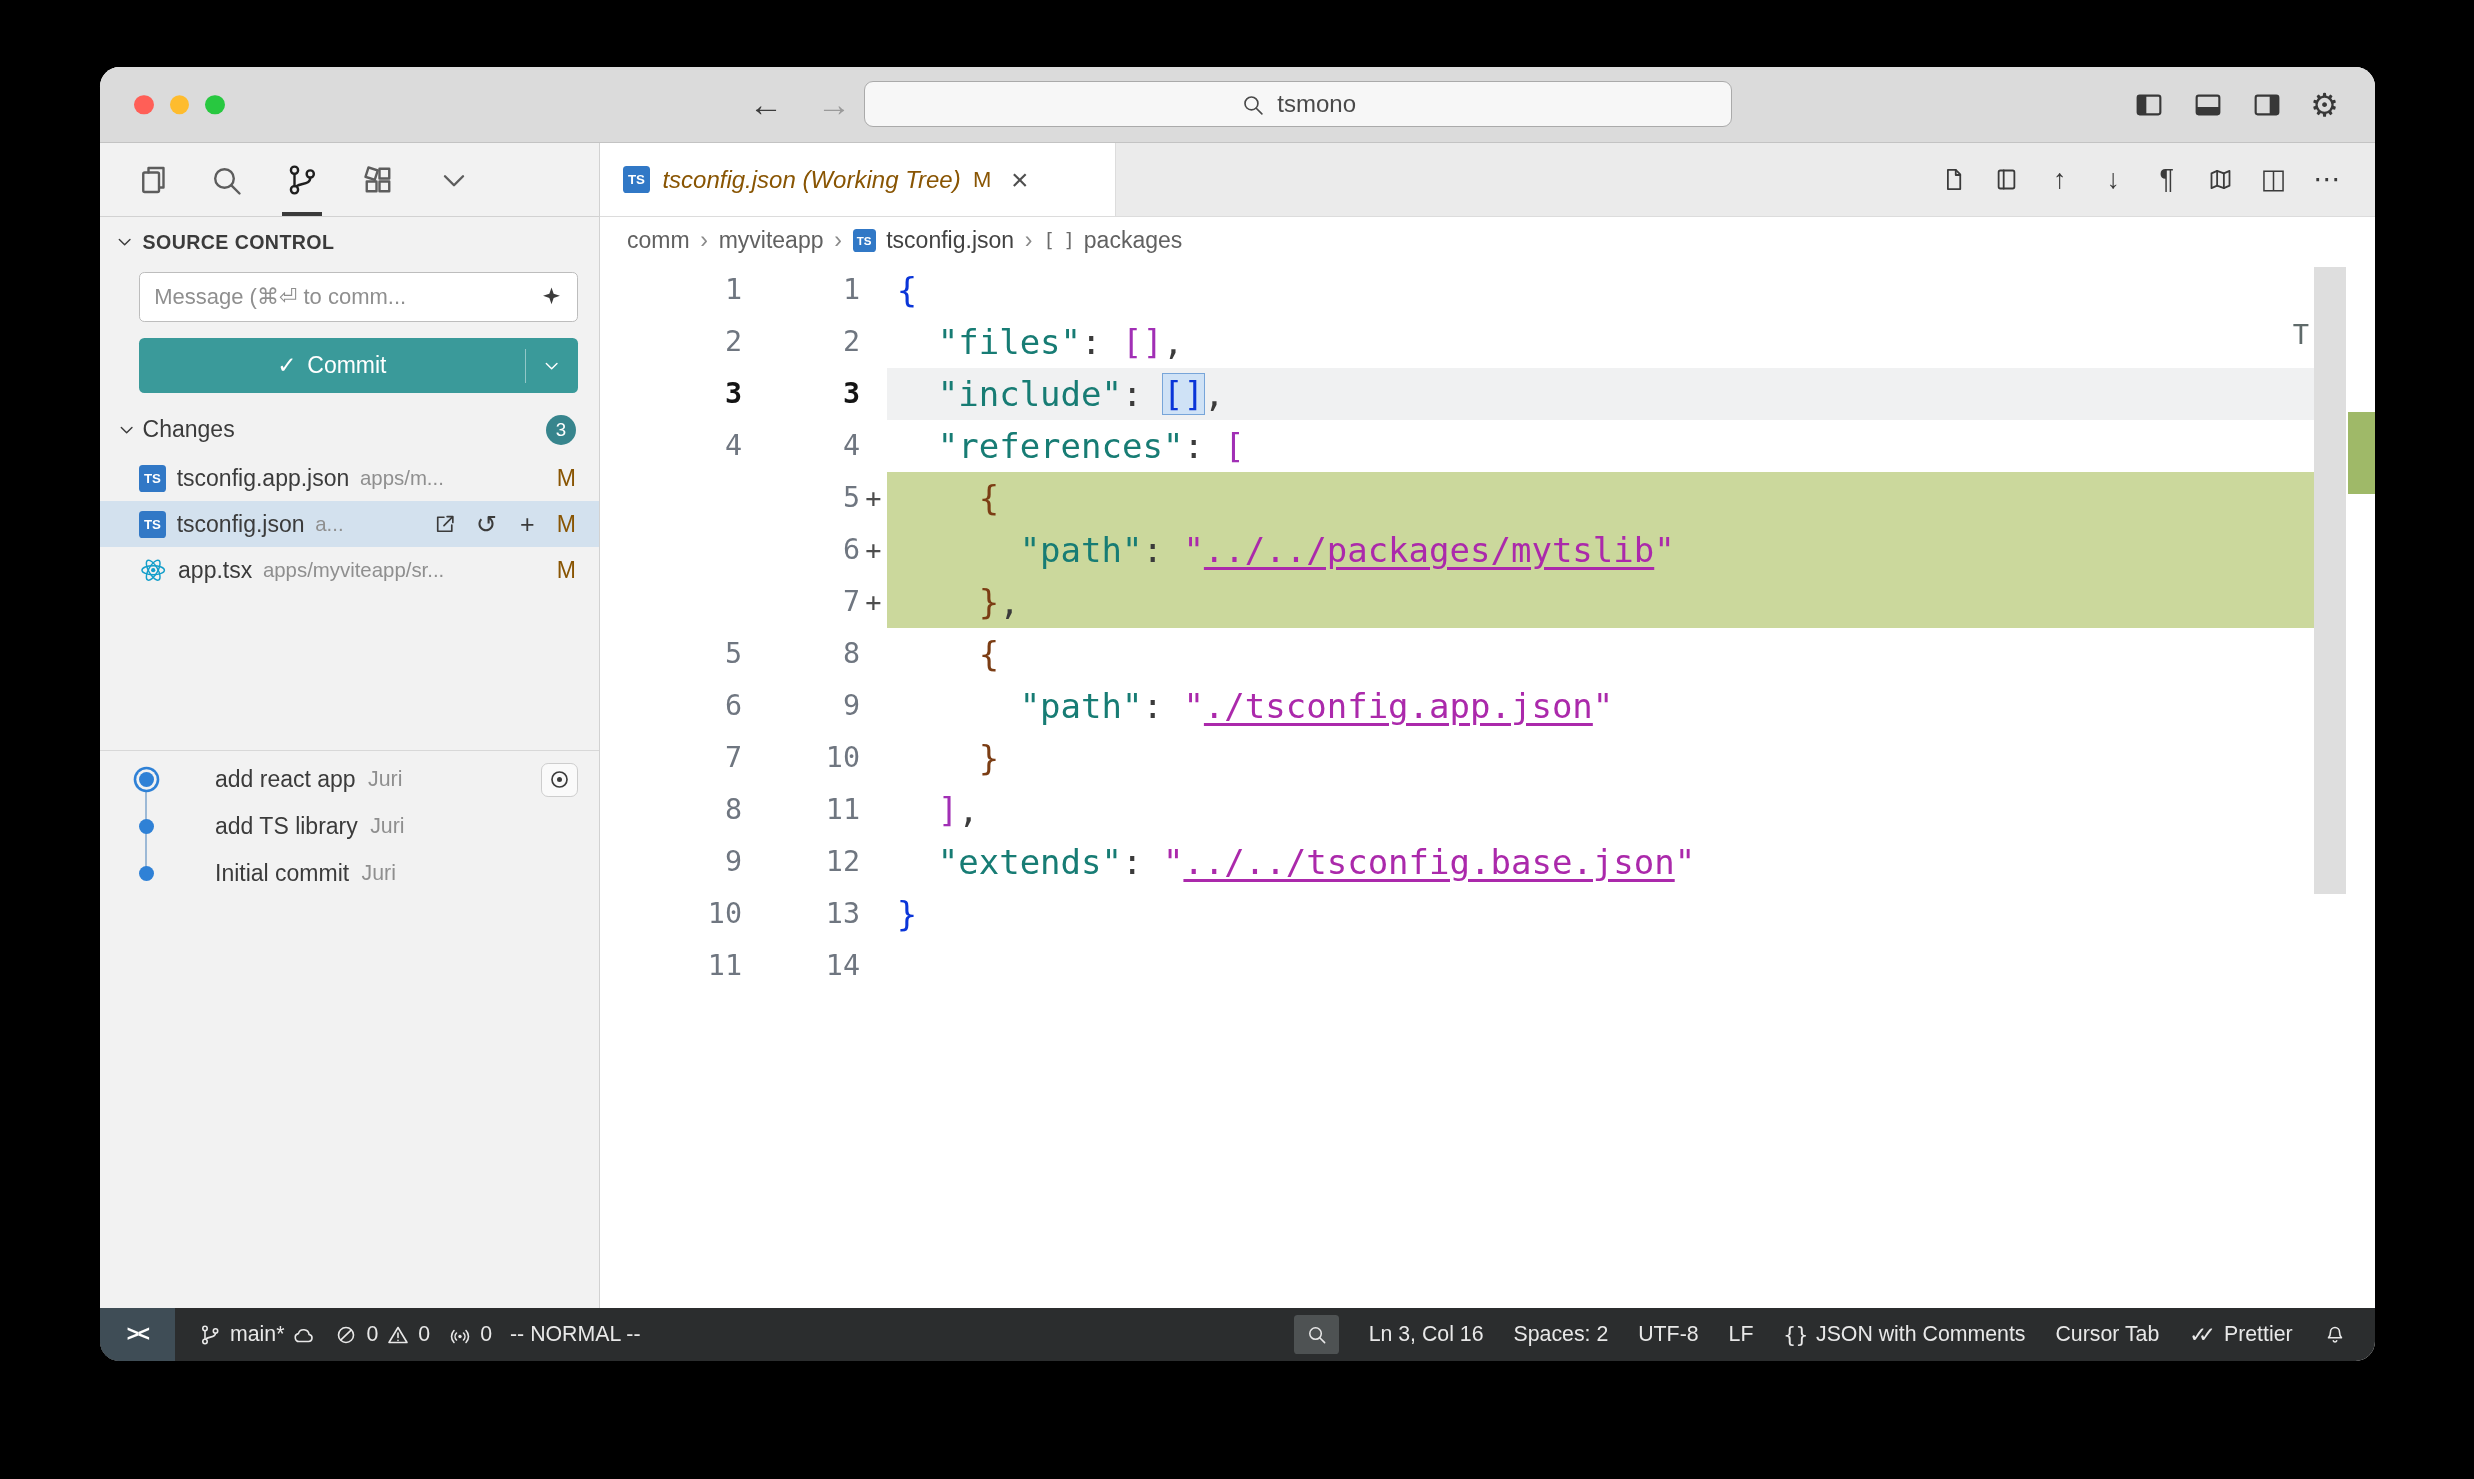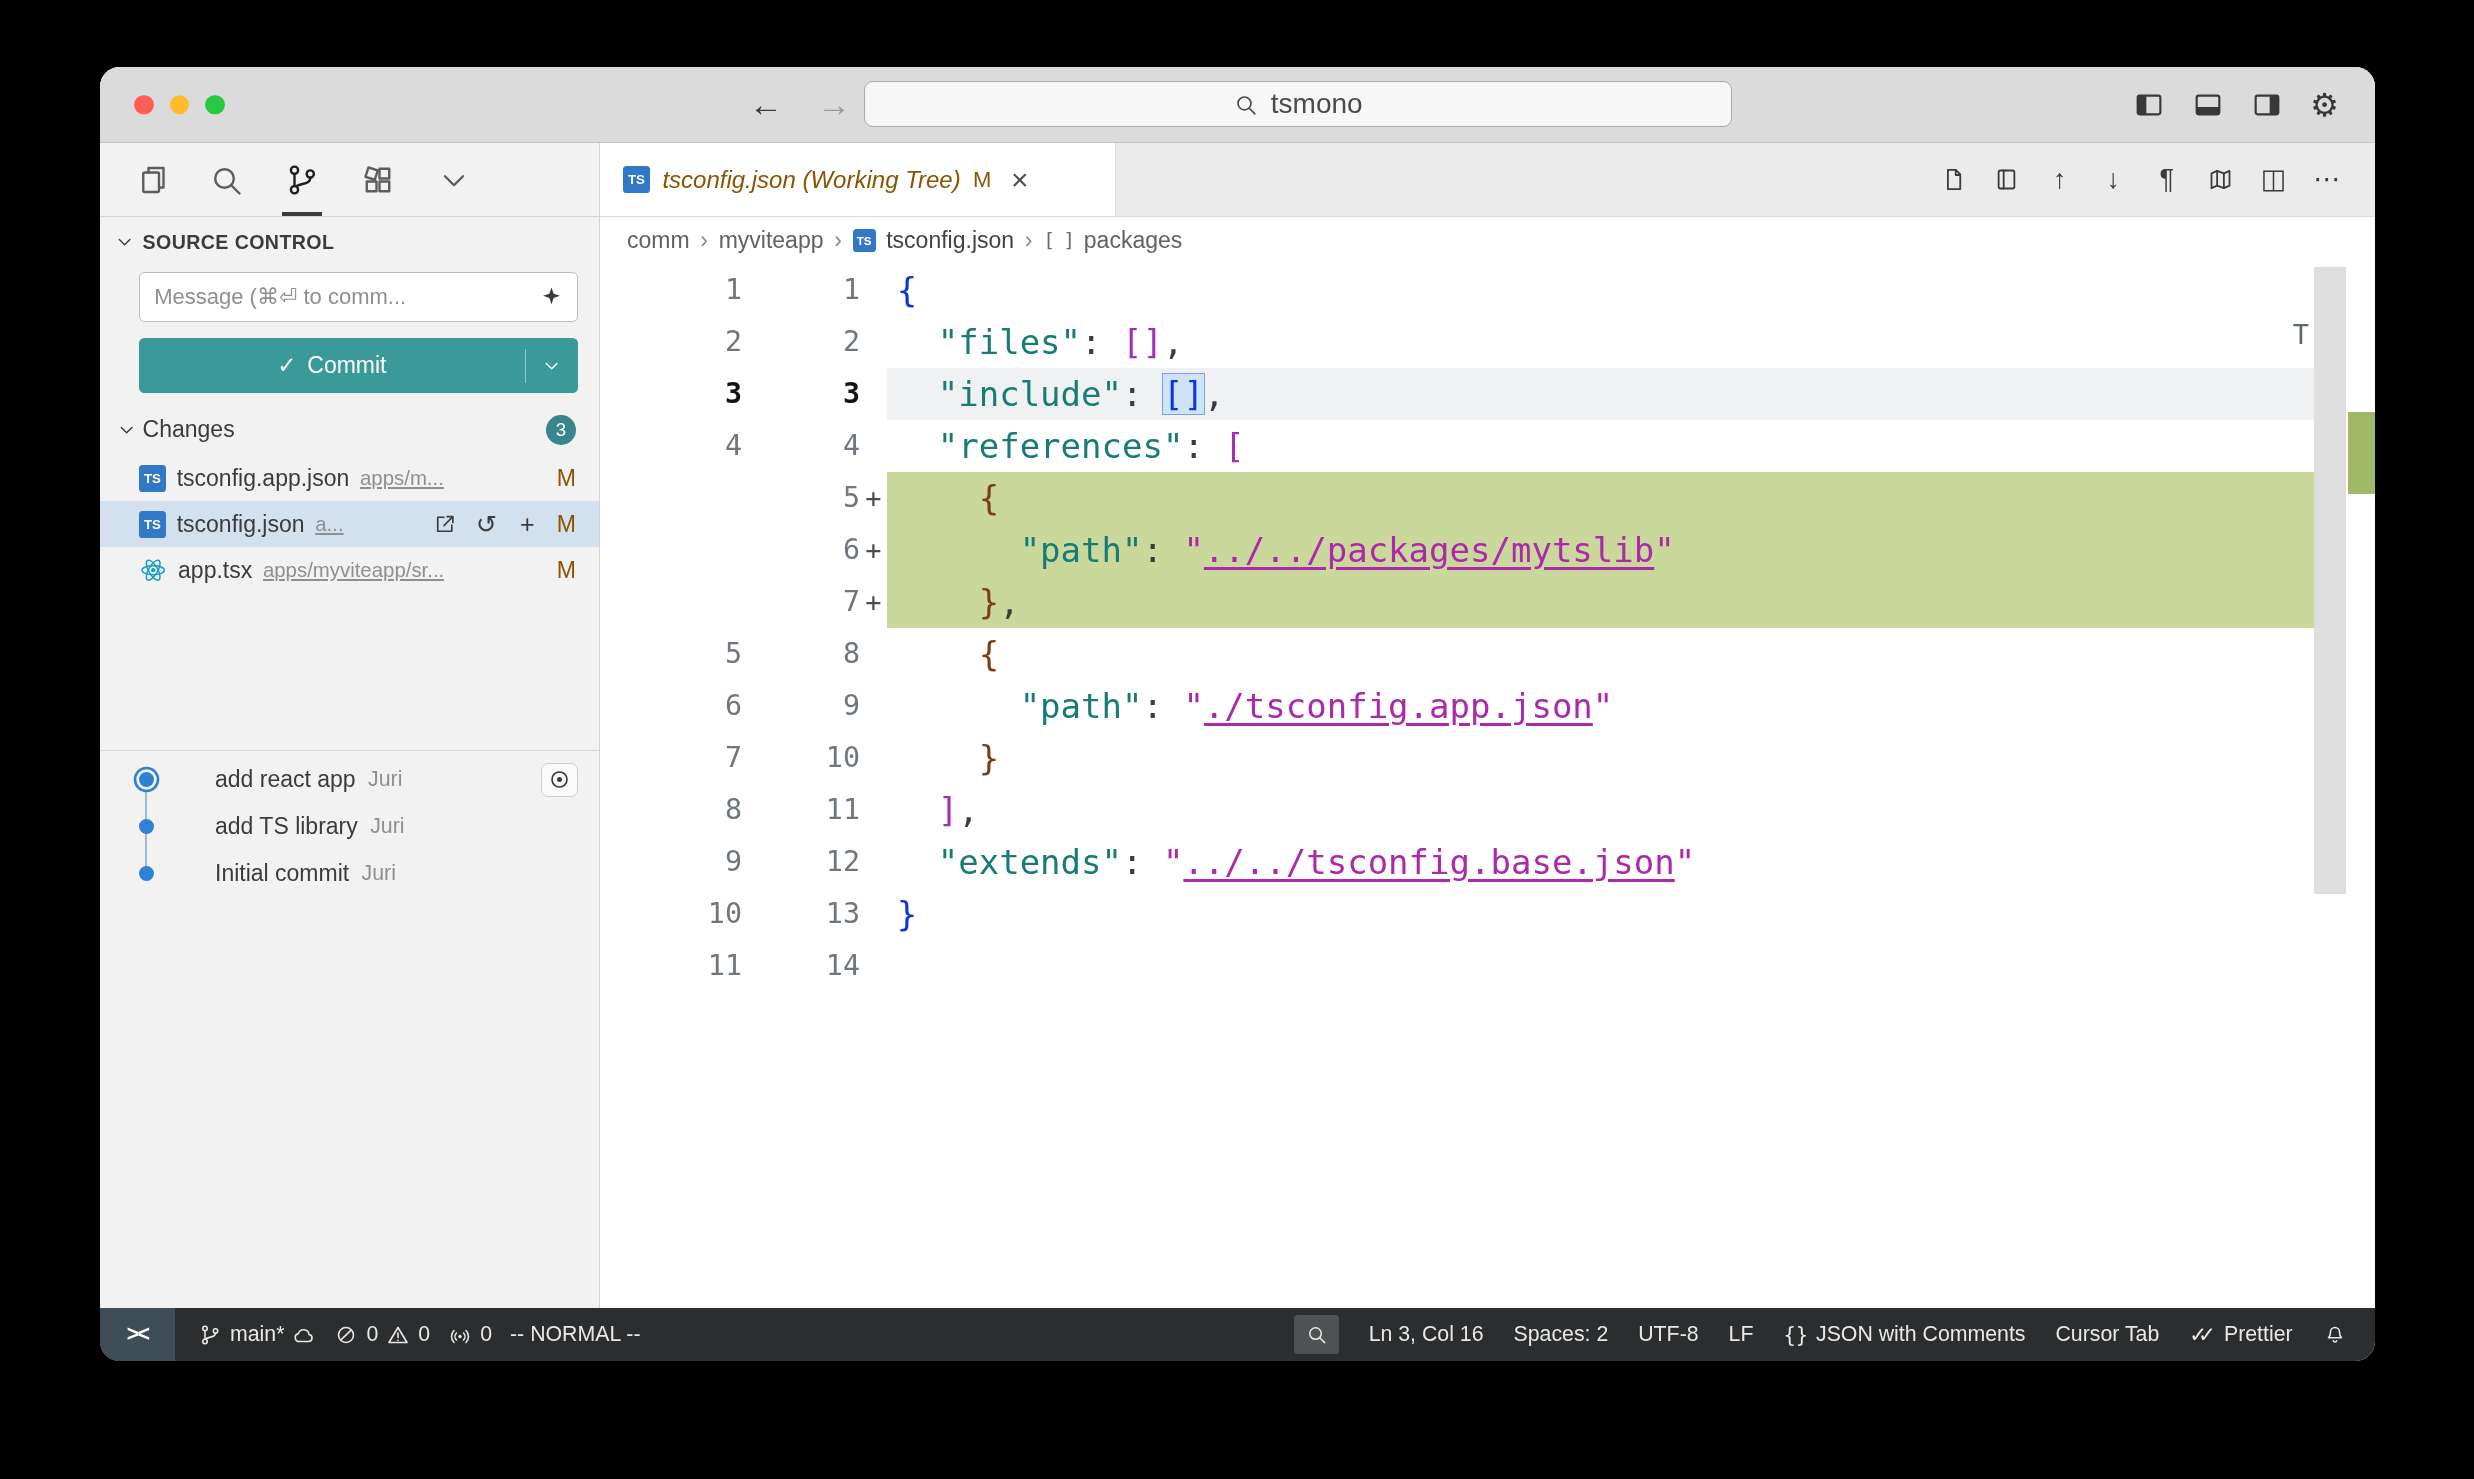--- a/index.html
+++ b/index.html
@@ -12,21 +12,21 @@
 
   
   .titlebar{height:76px;flex:0 0 76px;background:#dbdbdb;border-bottom:0.9px solid #c3c3c3;position:relative;}
   .traffic{position:absolute;left:34px;top:50%;transform:translateY(-50%);display:flex;gap:16px;}
   .dot{width:19.6px;height:19.6px;border-radius:50%;}
   .dot.close{background:#ff5f57}.dot.min{background:#febc2e}.dot.zoom{background:#28c840}
   .nav{position:absolute;left:649px;top:0;height:100%;display:flex;align-items:center;gap:34px;font-size:34px;color:#3c3c3c;}
   .nav .fwd{color:#9a9a9a;}
   .command-center{position:absolute;left:764px;top:14.2px;width:868px;height:46px;background:#f7f7f7;
     border:0.9px solid #aaa;border-radius:9px;display:flex;align-items:center;justify-content:center;gap:12.4px;
-    color:#4a4a4a;font-size:28px;}
+    color:#4a4a4a;font-size:24px;}
   .titlebar-icons{position:absolute;right:36px;top:0;height:100%;display:flex;align-items:center;gap:27px;color:#383838;}
   .ico{display:inline-block;vertical-align:middle;}
   svg.ico{fill:none;stroke:currentColor;stroke-width:1.6;stroke-linecap:round;stroke-linejoin:round;}
   .ti{width:32px;height:32px;}
   .gear{font-size:32px;line-height:32px;}
 
   
   .mainrow{flex:1;display:flex;min-height:0;background:#fff;}
 
   
@@ -53,21 +53,21 @@
     font-size:23px;color:#3b3b3b;}
   .badge{margin-left:auto;min-width:30px;height:30px;padding:0 5.3px;border-radius:15px;background:#37858d;color:#fff;
     font-size:18.7px;display:flex;align-items:center;justify-content:center;}
   .file-list{margin-top:3.6px;}
   .file-row{height:46px;display:flex;align-items:center;padding:0 23px 0 39px;gap:10.7px;font-size:23px;color:#3b3b3b;}
   .file-row.selected{background:#d3e1ee;}
   .ts-badge{display:inline-flex;width:27px;height:27px;flex:0 0 27px;background:#3178c6;color:#fff;border-radius:3.6px;
     align-items:center;justify-content:center;font-size:13.3px;font-weight:700;font-family:"Liberation Sans",sans-serif;}
   .react-ico{width:28.4px;height:28.4px;flex:0 0 28.4px;}
   .f-name{white-space:nowrap;}
-  .f-desc{color:#8f8f8f;font-size:20.4px;overflow:hidden;text-overflow:ellipsis;white-space:nowrap;flex:0 1 auto;text-decoration:underline;}
+  .f-desc{color:#8f8f8f;font-size:20.4px;overflow:hidden;text-overflow:ellipsis;white-space:nowrap;flex:0 1 auto;}
   .f-actions{margin-left:auto;display:flex;align-items:center;gap:14.2px;color:#3b3b3b;}
   .f-act{display:inline-flex;align-items:center;justify-content:center;width:27px;height:27px;font-size:25px;line-height:27px;}
   .f-act svg{width:25px;height:25px;}
   .f-status{margin-left:auto;color:#895503;font-size:23px;}
   .file-row.selected .f-status,.file-row .f-actions + .f-status{margin-left:5.3px;}
   .graph-section{margin-top:157px;border-top:0.9px solid #d8d8d8;}
   .commit-list{position:relative;padding-top:5.3px;}
   .graph-line{position:absolute;left:45px;top:32px;height:96px;width:1.8px;background:#9cb9d6;}
   .commit-row{height:47px;display:flex;align-items:center;padding:0 21.3px 0 39px;font-size:23px;color:#3b3b3b;position:relative;}
   .c-dot{width:15px;height:15px;border-radius:50%;background:#2f81d6;margin-right:18px;flex:0 0 15px;z-index:1;}

